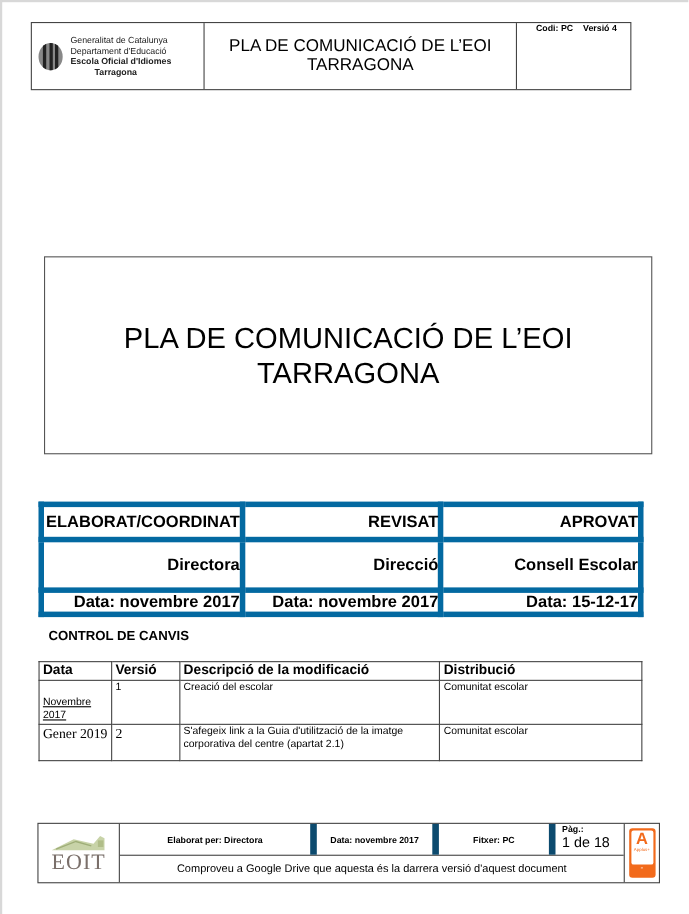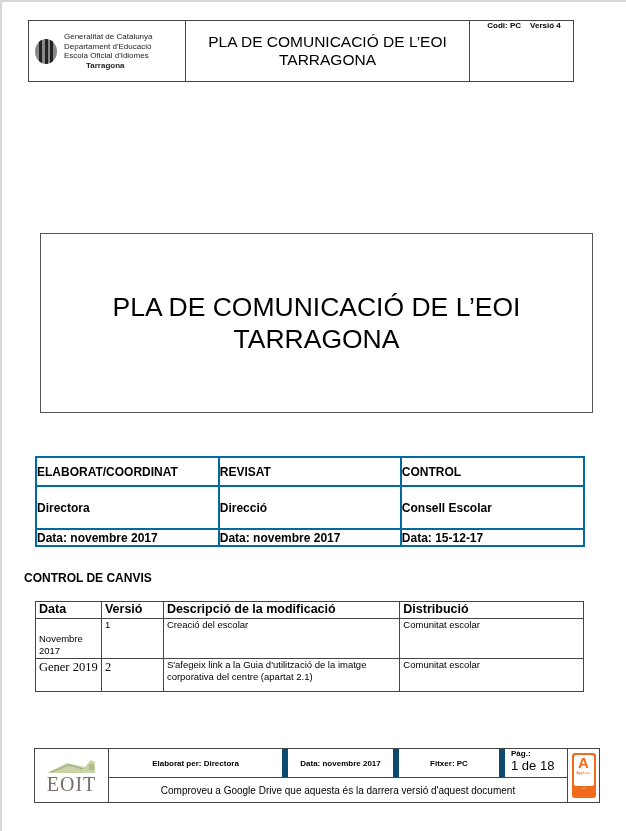--- a/index.html
+++ b/index.html
@@ -11,46 +11,46 @@
   .page-edge-left { position: absolute; left: 0; top: 0; width: 2px; height: 831px; background: #d8d8d8; }
 
   
   .hdr { position: absolute; left: 28px; top: 20px; width: 546px; height: 62px; border: 1px solid #444; box-sizing: border-box; display: flex; }
   .hdr-logo { width: 157px; border-right: 1px solid #444; display: flex; align-items: center; padding-left: 6px; box-sizing: border-box; }
   .hdr-title { width: 284px; border-right: 1px solid #444; display: flex; align-items: center; justify-content: center; text-align: center; font-size: 15.5px; line-height: 18px; box-sizing: border-box; }
   .hdr-meta { flex: 1; display: flex; flex-direction: row; justify-content: center; padding-left: 5px; font-size: 8px; font-weight: bold; gap: 9px; }
   .gencat-emblem { width: 22px; height: 25px; border-radius: 50%; background: #888; position: relative; margin-right: 7px; overflow: hidden; flex-shrink: 0; }
   .gencat-emblem .bar { position: absolute; top: 0; width: 3px; height: 100%; background: #222; }
   .gencat-text { font-size: 8px; line-height: 9.5px; color: #222; }
-  .gencat-text .b { font-weight: normal; }
+  .gencat-text .b { font-weight: bold; }
   .gencat-text .c { font-weight: bold; padding-left: 22px; }
 
   
   .title-box { position: absolute; left: 40px; top: 233px; width: 553px; height: 180px; border: 1px solid #555; box-sizing: border-box; display: flex; align-items: center; justify-content: center; text-align: center; font-size: 26.5px; line-height: 32px; }
 
   
   table { border-collapse: collapse; }
   .appr { position: absolute; left: 35px; top: 456px; width: 550px; }
-  .appr td { border: 2px solid #0369a1; text-align: left; font-size: 12px; font-weight: bold; padding: 0; }
+  .appr td { border: 5px solid #0369a1; text-align: right; font-size: 15px; font-weight: bold; padding: 0; }
   .appr tr.r1 td { height: 27px; }
   .appr tr.r2 td { height: 41px; }
   .appr tr.r3 td { height: 15px; }
 
-  .ctrl-heading { position: absolute; left: 24px; top: 571px; font-size: 12px; font-weight: bold; }
+  .ctrl-heading { position: absolute; left: 44px; top: 571px; font-size: 12px; font-weight: bold; }
 
   
   .chg { position: absolute; left: 35px; top: 601px; width: 549px; }
   .chg th, .chg td { border: 1px solid #444; text-align: left; vertical-align: top; padding: 0 3px; }
   .chg th { font-size: 12.5px; font-weight: bold; height: 16px; line-height: 15px; }
   .chg td { font-size: 9.5px; line-height: 12px; }
   .chg .serif { font-family: "Liberation Serif", serif; font-size: 12.5px; line-height: 16px; margin-top: 23px; }
   .chg tr.row1 td { height: 39px; }
   .chg tr.row2 td { height: 32px; }
   .chg tr.row3 td { height: 31px; }
-  .date1 { display: block; padding-top: 14px; }
+  .date1 { display: block; padding-top: 14px; text-decoration: underline; }
 
   
   .ftr { position: absolute; left: 34px; top: 748px; width: 566px; height: 55px; border: 1px solid #444; box-sizing: border-box; display: flex; }
   .ftr-logo { width: 73px; border-right: 1px solid #444; display: flex; flex-direction: column; align-items: center; justify-content: center; }
   .eoit-house { width: 54px; height: 16px; position: relative; }
   .eoit-text { font-family: "Liberation Serif", serif; font-size: 20px; color: #7a6f6a; letter-spacing: 1px; line-height: 20px; }
   .ftr-mid { width: 458px; border-right: 1px solid #444; display: flex; flex-direction: column; }
   .ftr-row1 { height: 28px; border-bottom: 1px solid #444; display: flex; }
   .ftr-cell { display: flex; align-items: center; justify-content: center; font-size: 8px; font-weight: bold; border-right: 6px solid #0c4a6e; box-sizing: border-box; }
   .ftr-cell:last-child { border-right: none; text-align: center; }
@@ -107,21 +107,21 @@
 <table class="appr">
   <colgroup>
       <col style="width:183px">
       <col style="width:183px">
       <col style="width:184px">
     </colgroup>
   <tbody>
       <tr class="r1">
     <td>ELABORAT/COORDINAT</td>
     <td>REVISAT</td>
-    <td>CONTROL</td>
+    <td>APROVAT</td>
   </tr>
   <tr class="r2">
     <td>Directora</td>
     <td>Direcció</td>
     <td>Consell Escolar</td>
   </tr>
   <tr class="r3">
     <td>Data: novembre 2017</td>
     <td>Data: novembre 2017</td>
     <td>Data: 15-12-17</td>

